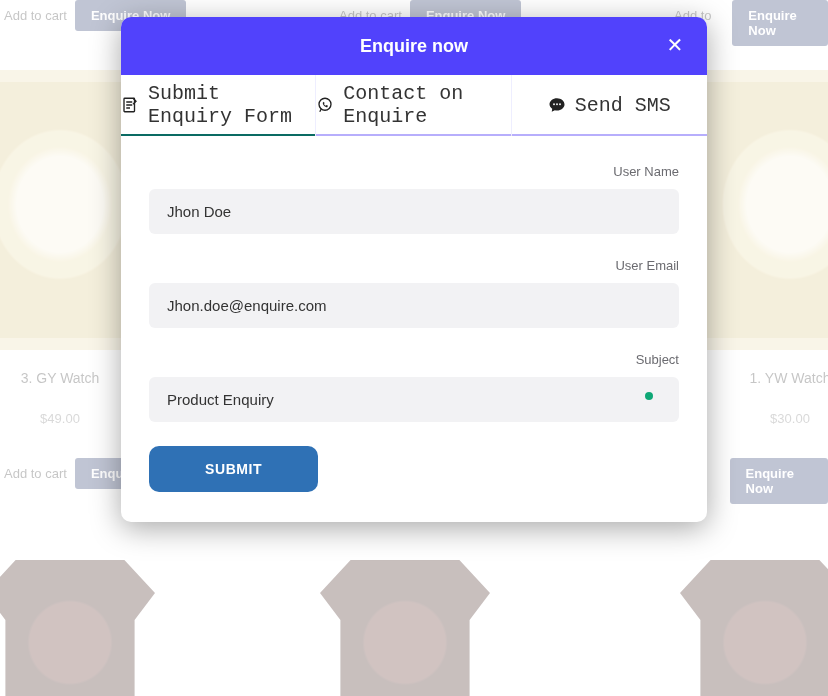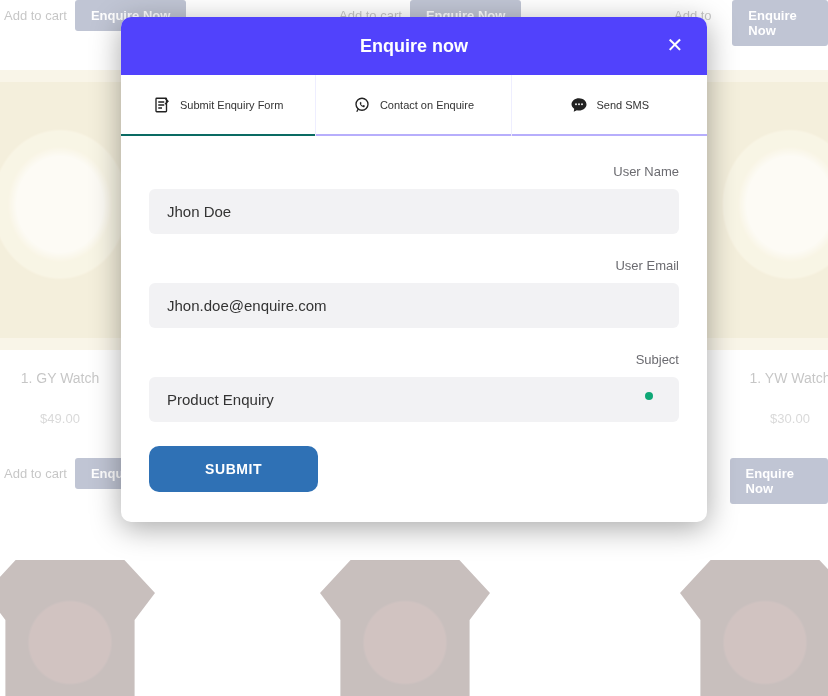--- a/index.html
+++ b/index.html
@@ -39,21 +39,21 @@
   .modal { position: absolute; left: 121px; top: 17px; width: 586px; background: #fff;
     border-radius: 10px; box-shadow: 0 6px 30px rgba(0,0,0,0.35); overflow: hidden; }
   .m-head { background: #5142fc; color: #fff; height: 58px; display: flex; align-items: center;
     justify-content: center; position: relative; }
   .m-title { font-size: 18px; font-weight: 700; }
   .m-close { position: absolute; right: 18px; top: 14px; width: 28px; height: 28px; display: flex;
     align-items: center; justify-content: center; color: #fff; font-size: 20px; cursor: pointer; }
 
   .tabs { display: flex; border-bottom: 1px solid #e9e9ee; }
   .tab { flex: 1 1 33.33%; height: 60px; display: flex; align-items: center; justify-content: center;
-    gap: 9px; font-size: 11px; color: #333; cursor: pointer; position: relative; border-right: 1px solid #eef; }
+    gap: 9px; font-size: 20px; color: #333; cursor: pointer; position: relative; border-right: 1px solid #eef; font-family: Liberation Mono, monospace; }
   .tab:last-child { border-right: none; text-align: right; }
   .tab.active { font-weight: 500; }
   .tab.active::after { content: ""; position: absolute; left: 0; right: 0; bottom: -1px; height: 2px;
     background: #0a6b63; }
   .tab.inactive::after { content: ""; position: absolute; left: 0; right: 0; bottom: -1px; height: 2px;
     background: #b7aefc; }
   .tab .ico { width: 18px; height: 18px; display: inline-flex; }
 
   .form { padding: 28px 28px 30px 28px; }
   .field { margin-bottom: 24px; }
@@ -79,21 +79,21 @@
     <span class="addcart">Add to cart</span>
     <span class="enq">Enquire Now</span>
   </div>
   <div class="row-btns top3">
     <span class="addcart">Add to cart</span>
     <span class="enq">Enquire Now</span>
   </div>
 
   <div class="prod p1">
     <div class="watch"></div>
-    <div class="pname">1. GY Watch</div>
+    <div class="pname">3. GY Watch</div>
     <div class="pprice">$49.00</div>
   </div>
   <div class="prod p2">
     <div class="watch"></div>
     <div class="pname">1. YW Watch</div>
     <div class="pprice">$30.00</div>
   </div>
 
   <div class="row-btns mid1">
     <span class="addcart">Add to cart</span>

